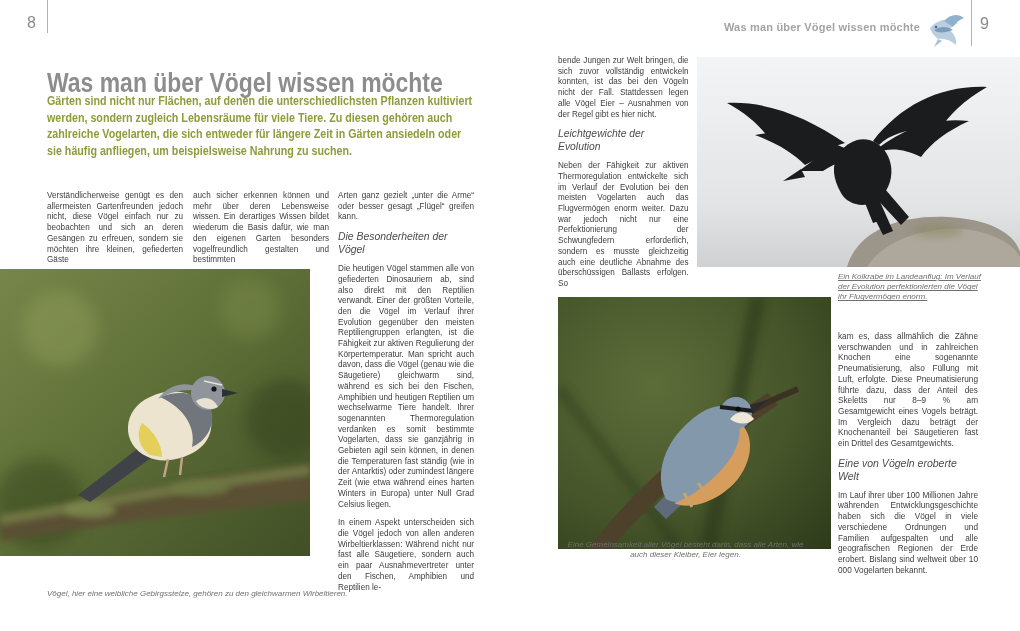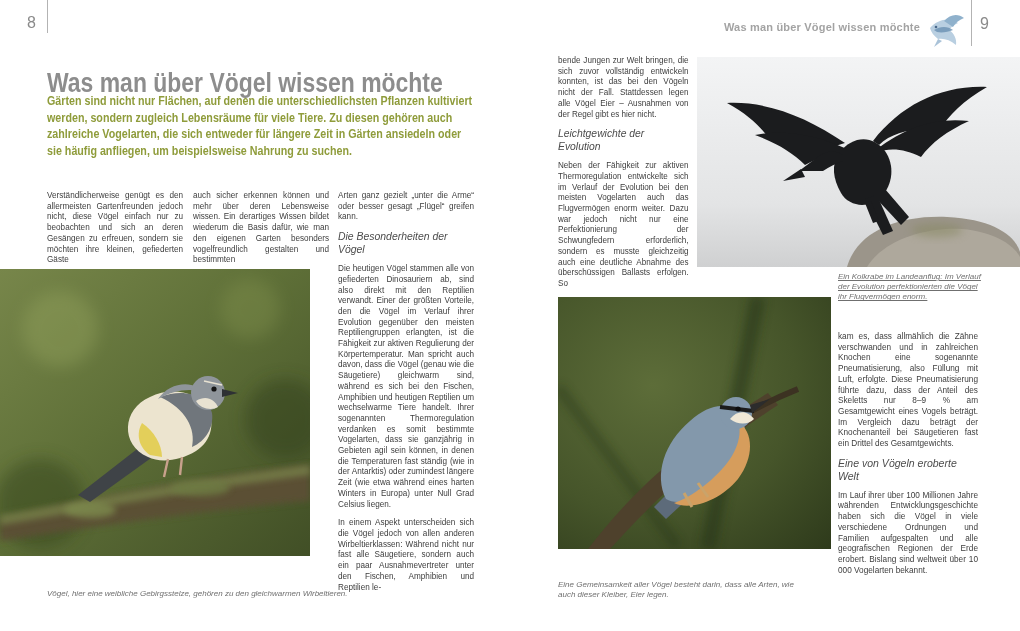--- a/index.html
+++ b/index.html
@@ -35,21 +35,21 @@
   #col2 { left:193px; top:190px; width:150px; transform:scaleX(0.907); }
   #col3 { left:338px; top:190px; width:150px; transform:scaleX(0.907); }
   #rcol1 { left:558px; top:55px;  width:145px; transform:scaleX(0.9); }
   #rcol2 { left:838px; top:331px; width:153px; transform:scaleX(0.915); }
   .caption {
     position:absolute; font-size:8px; font-style:italic; color:#6f6f6f;
     line-height:10.2px;
   }
   #cap-left  { left:47px;  top:565px; width:320px;margin-top:24px; }
   #cap-raven { left:838px; top:272px; width:150px;text-decoration:underline; }
-  #cap-nut   { left:558px; top:580px; width:255px; }
+  #cap-nut   { left:558px; top:540px; width:255px;text-align:center; }
   .photo { position:absolute; overflow:hidden; line-height:0; }
   #photo-wagtail  { left:0;     top:269px; width:310px; height:287px; }
   #photo-raven    { left:697px; top:57px;  width:323px; height:210px; }
   #photo-nuthatch { left:558px; top:297px; width:273px; height:252px; }
   #rule-left  { left:47px;  top:0; height:33px; }
   #rule-right { left:971px; top:0; height:46px; }
   #pagenum-left  { left:27px;  top:14px; }
   #pagenum-right { left:980px; top:15px; }
   #running-title { left:620px; top:21px; width:300px; }
   #bird-icon { position:absolute; left:924px; top:10px; }

